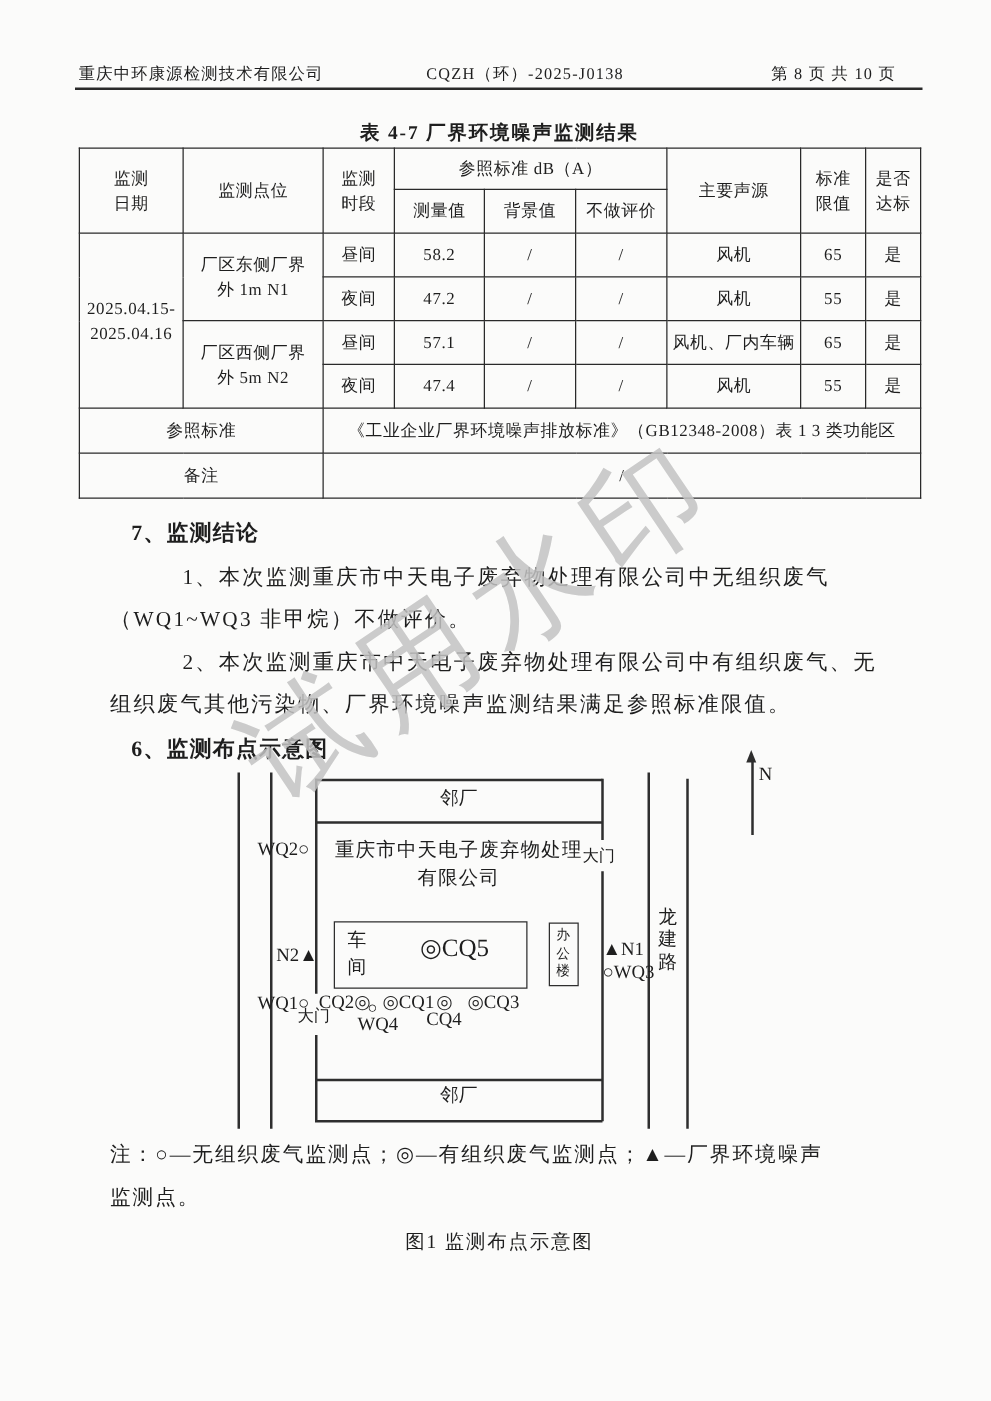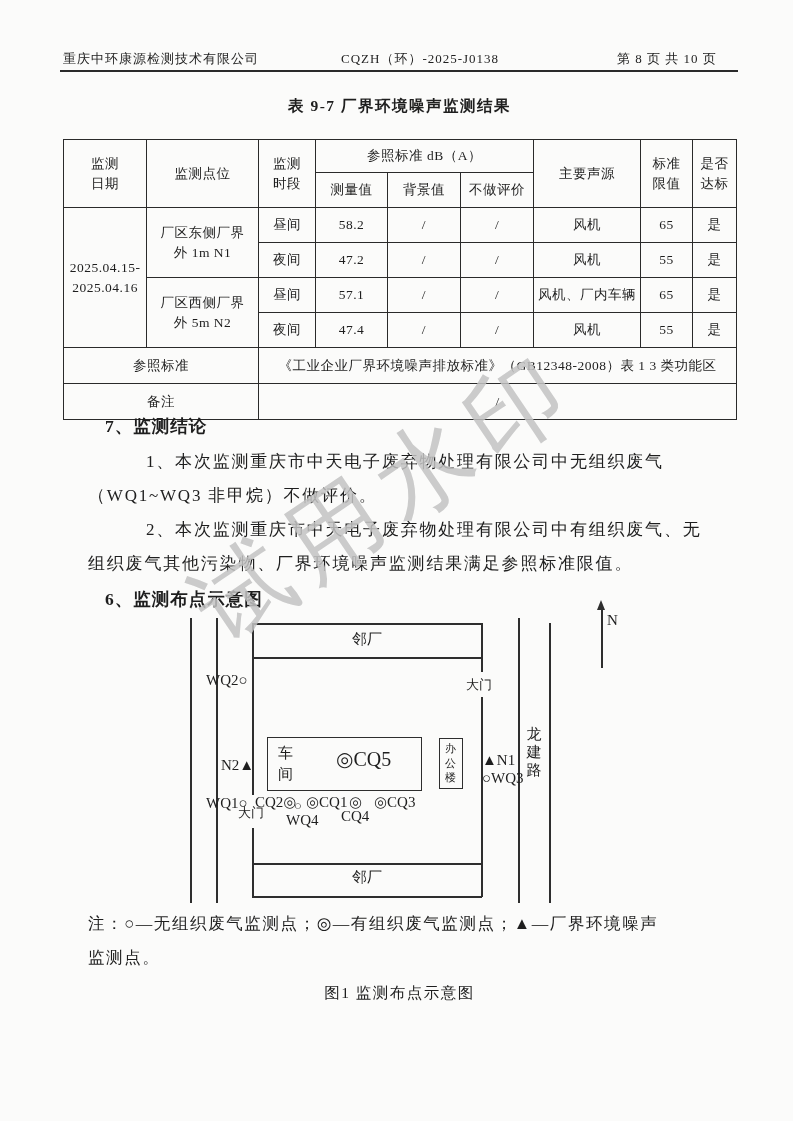--- a/index.html
+++ b/index.html
@@ -9,21 +9,21 @@
     overflow:hidden;margin:0 auto;
   }
   .abs{position:absolute;}
   
   .hdr{font-size:13px;letter-spacing:1px;white-space:nowrap;}
   .hdr-rule{position:absolute;left:60px;top:70px;width:678px;height:2px;background:#2a2a2a;}
   
   .tbl-title{left:63px;top:96px;width:673px;text-align:center;font-weight:bold;
     font-size:15.5px;letter-spacing:1.5px;}
   table.noise{position:absolute;left:63px;top:118px;border-collapse:collapse;
-    table-layout:fixed;width:674px;margin-top:21px;}
+    table-layout:fixed;width:674px;}
   table.noise td{border:1.5px solid #2a2a2a;text-align:center;vertical-align:middle;
     font-size:13.5px;letter-spacing:.5px;white-space:pre-line;padding:1px 2px;
     line-height:1.45;}
   tr.h1{height:33px;} tr.h2{height:35px;} tr.dr{height:35px;} tr.fr{height:36px;}
   
   .sec-head{font-size:17.5px;font-weight:bold;letter-spacing:1px;white-space:nowrap;}
   .body-line{font-size:17px;letter-spacing:1.8px;white-space:nowrap;}
   
   .diagram{left:0;top:598px;width:793px;height:315px;}
   .vline{position:absolute;width:1.5px;background:#2e2e2e;}
@@ -48,21 +48,21 @@
 </head>
 <body>
 
 <div class="page">
 
   <div class="abs hdr" style="left:63px;top:50px;">重庆中环康源检测技术有限公司</div>
   <div class="abs hdr" style="left:341px;top:50px;">CQZH（环）-2025-J0138</div>
   <div class="abs hdr" style="left:617px;top:50px;">第 8 页 共 10 页</div>
   <div class="hdr-rule"></div>
 
-  <div class="abs tbl-title">表 9-7 厂界环境噪声监测结果</div>
+  <div class="abs tbl-title">表 4-7 厂界环境噪声监测结果</div>
 
   <table class="noise">
     <colgroup>
       <col style="width:83px">
         <col style="width:112px">
         <col style="width:57px">
       <col style="width:72px">
         <col style="width:73px">
         <col style="width:73px">
       <col style="width:107px">
@@ -168,20 +168,22 @@
     <div class="vline" style="left:252px;top:25px;height:172px;"></div>
     <div class="vline" style="left:252px;top:230px;height:69px;"></div>
     <div class="vline" style="left:481px;top:25px;height:49px;"></div>
     <div class="vline" style="left:481px;top:99px;height:200px;"></div>
     <div class="hline" style="left:252px;top:59px;width:230px;"></div>
     <div class="hline" style="left:252px;top:265px;width:230px;"></div>
 
     <div class="dlabel" style="left:252px;top:33px;width:230px;text-align:center;">邻厂</div>
     <div class="dlabel" style="left:252px;top:271px;width:230px;text-align:center;">邻厂</div>
 
+    <div class="dlabel pre" style="left:252px;top:72px;width:230px;text-align:center;font-size:15.5px;line-height:22px;letter-spacing:1px;">重庆市中天电子废弃物处理
+有限公司</div>
 
     <div class="dlabel-s" style="left:466px;top:80px;">大门</div>
     <div class="dlabel-s" style="left:238px;top:208px;">大门</div>
 
     <div class="box" style="left:267px;top:139px;width:153px;height:52px;"></div>
     <div class="dlabel pre" style="left:278px;top:145px;line-height:21px;">车
 间</div>
     <div class="dlabel" style="left:336px;top:150px;font-size:20px;">◎CQ5</div>
 
     <div class="box" style="left:439px;top:140px;width:22px;height:49px;"></div>

